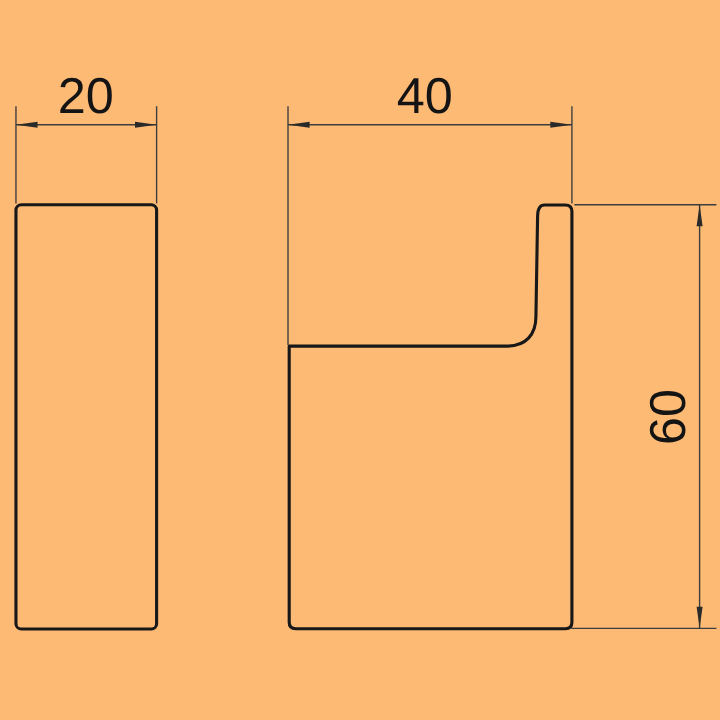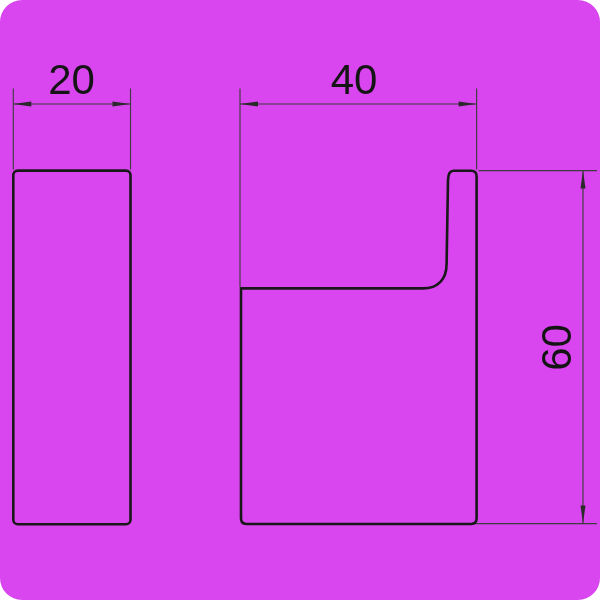--- a/index.html
+++ b/index.html
@@ -7,22 +7,21 @@
     padding: 0;
     width: 600px;
     height: 600px;
     background: #ffffff;
     overflow: hidden;
   }
   .stage {
     position: relative;
     width: 600px;
     height: 600px;
-    background: #d946ef;
-    border-radius: 22px;
+    background: #fdba74;
   }
   svg {
     display: block;
   }
   .outline {
     fill: none;
     stroke: #181818;
     stroke-width: 2.6;
     stroke-linejoin: round;
     stroke-linecap: round;

